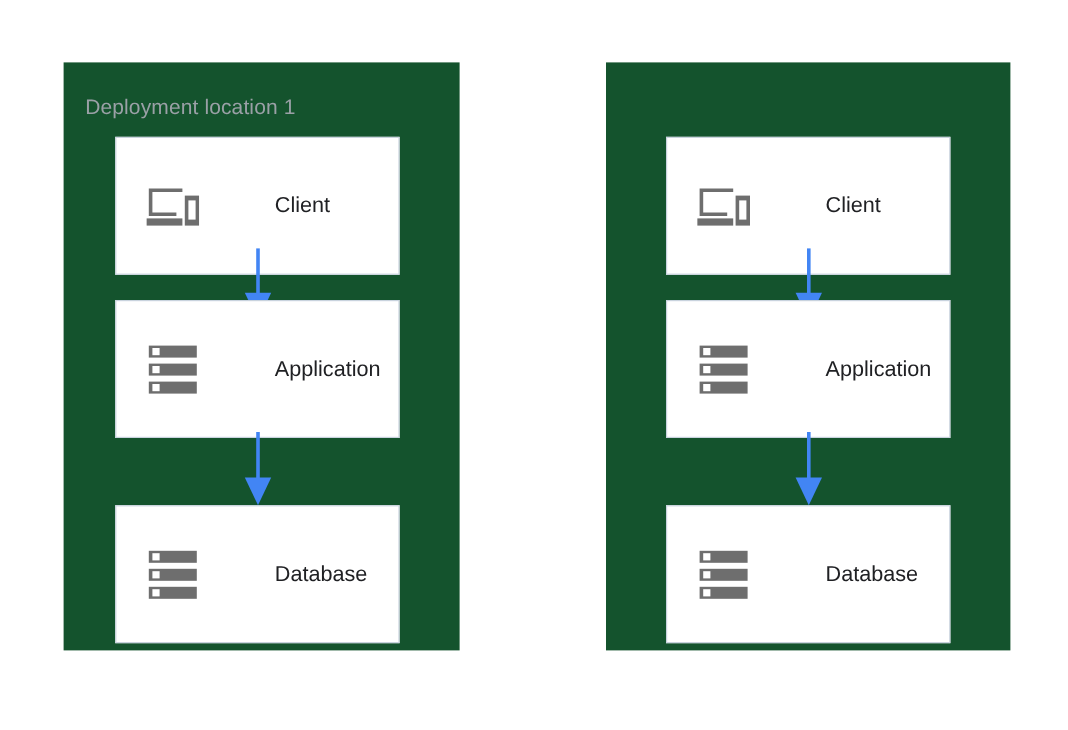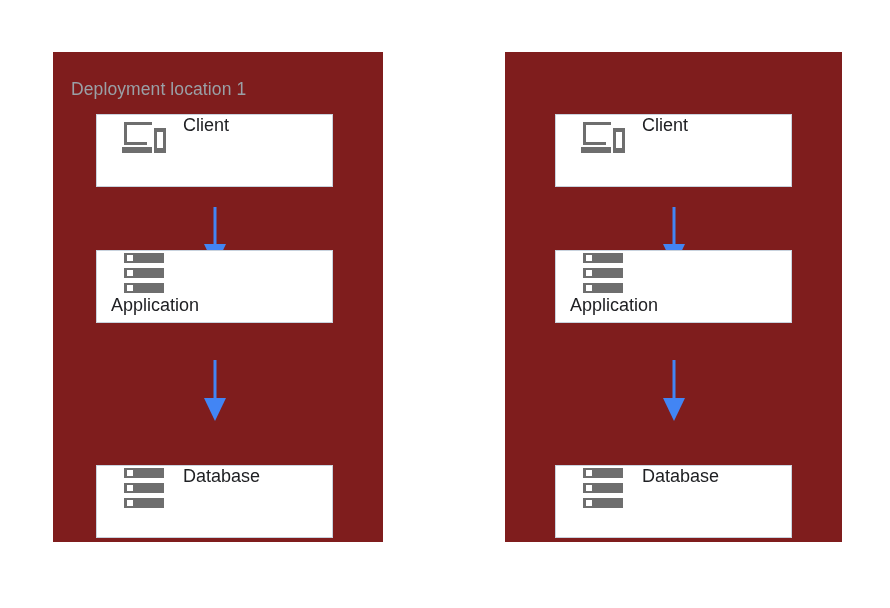--- a/index.html
+++ b/index.html
@@ -15,21 +15,21 @@
     position: relative;
     width: 890px;
     height: 608px;
     background: #ffffff;
     overflow: hidden;
   }
 
   
   .zone {
     position: absolute;
-    background: #7f1d1d;
+    background: #14532d;
     top: 52px;
     height: 490px;
   }
   .zone-1 { left: 53px;  width: 330px; }
   .zone-2 { left: 505px; width: 337px; }
 
   .zone-title {
     position: absolute;
     top: 26px;
     left: 18px;
@@ -40,29 +40,30 @@
     letter-spacing: 0.1px;
     white-space: nowrap;
   }
 
   
   .node {
     position: absolute;
     background: #ffffff;
     border: 1px solid #C9D3DE;
     display: flex;
-    align-items: flex-start;
-    height: 73px;
+    align-items: center;
+    height: 115px;
+    gap: 46px;
   }
   .zone-1 .node { left: 43px; width: 237px; }
   .zone-2 .node { left: 50px; width: 237px; }
 
   .node-client { top: 62px; }
-  .node-app    { top: 198px; flex-direction: column; }
-  .node-db     { top: 369px; margin-top: 44px; }
+  .node-app    { top: 198px; }
+  .node-db     { top: 369px; }
 
   .node-icon {
     width: 50px;
     height: 44px;
     margin-left: 22px;
     flex: 0 0 auto;
     display: flex;
     align-items: center;
     justify-content: center;
   }

